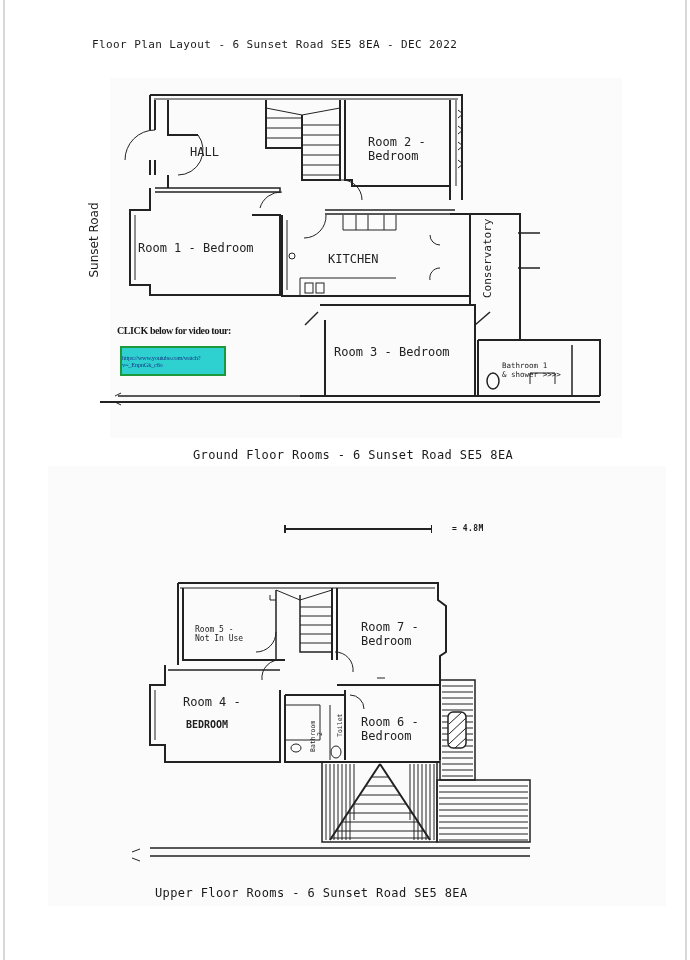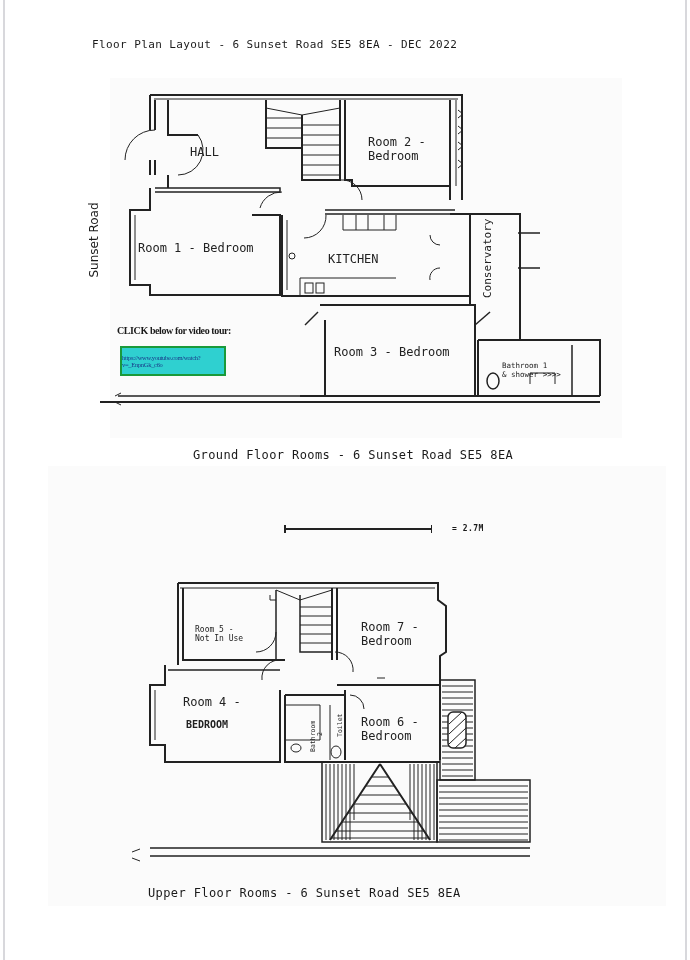--- a/index.html
+++ b/index.html
@@ -122,21 +122,21 @@
     <span>https://www.youtube.com/watch?v=_EnpnGk_c6o</span>
   </a>
 
 <div class="caption" style="left:161px;top:448px;margin-left:32px;">Ground Floor Rooms - 6 Sunset Road SE5 8EA</div>
 
 <div class="scale">
   <div class="bar"></div>
   <div class="tick-l"></div>
   <div class="tick-r"></div>
 </div>
-<div class="scale-label">= 2.7M</div>
+<div class="scale-label">= 4.8M</div>
 
 <svg width="690" height="960" viewBox="0 0 690 960">
   <g fill="none" stroke="#222" stroke-width="2">
     <path d="M178 583 H438 V600 L446 606 V652 L440 656 V690"></path>
     <path d="M180 588 H435" stroke-width="1"></path>
 
     <path d="M178 583 V665 M183 588 V660 H285"></path>
     <path d="M276 590 V660" stroke-width="1.5"></path>
     <path d="M270 595 V600 H276" stroke-width="1"></path>
 
@@ -188,13 +188,13 @@
   <text class="lbl" x="361" y="645" font-size="12">Bedroom</text>
   <text class="lbl" x="183" y="706" font-size="12">Room 4 -</text>
   <text class="lbl" x="186" y="728" font-size="10" font-weight="bold">BEDROOM</text>
   <text class="lbl" x="0" y="0" font-size="6.5" transform="translate(315 752) rotate(-90)">Bathroom</text>
   <text class="lbl" x="0" y="0" font-size="6.5" transform="translate(322 736) rotate(-90)">2</text>
   <text class="lbl" x="0" y="0" font-size="6.5" transform="translate(342 737) rotate(-90)">Toilet</text>
   <text class="lbl" x="361" y="726" font-size="12">Room 6 -</text>
   <text class="lbl" x="361" y="740" font-size="12">Bedroom</text>
 </svg>
 
-<div class="caption" style="left:148px;top:886px;">Upper Floor Rooms - 6 Sunset Road SE5 8EA</div>
+<div class="caption" style="left:155px;top:886px;">Upper Floor Rooms - 6 Sunset Road SE5 8EA</div>
 
 </body></html>

